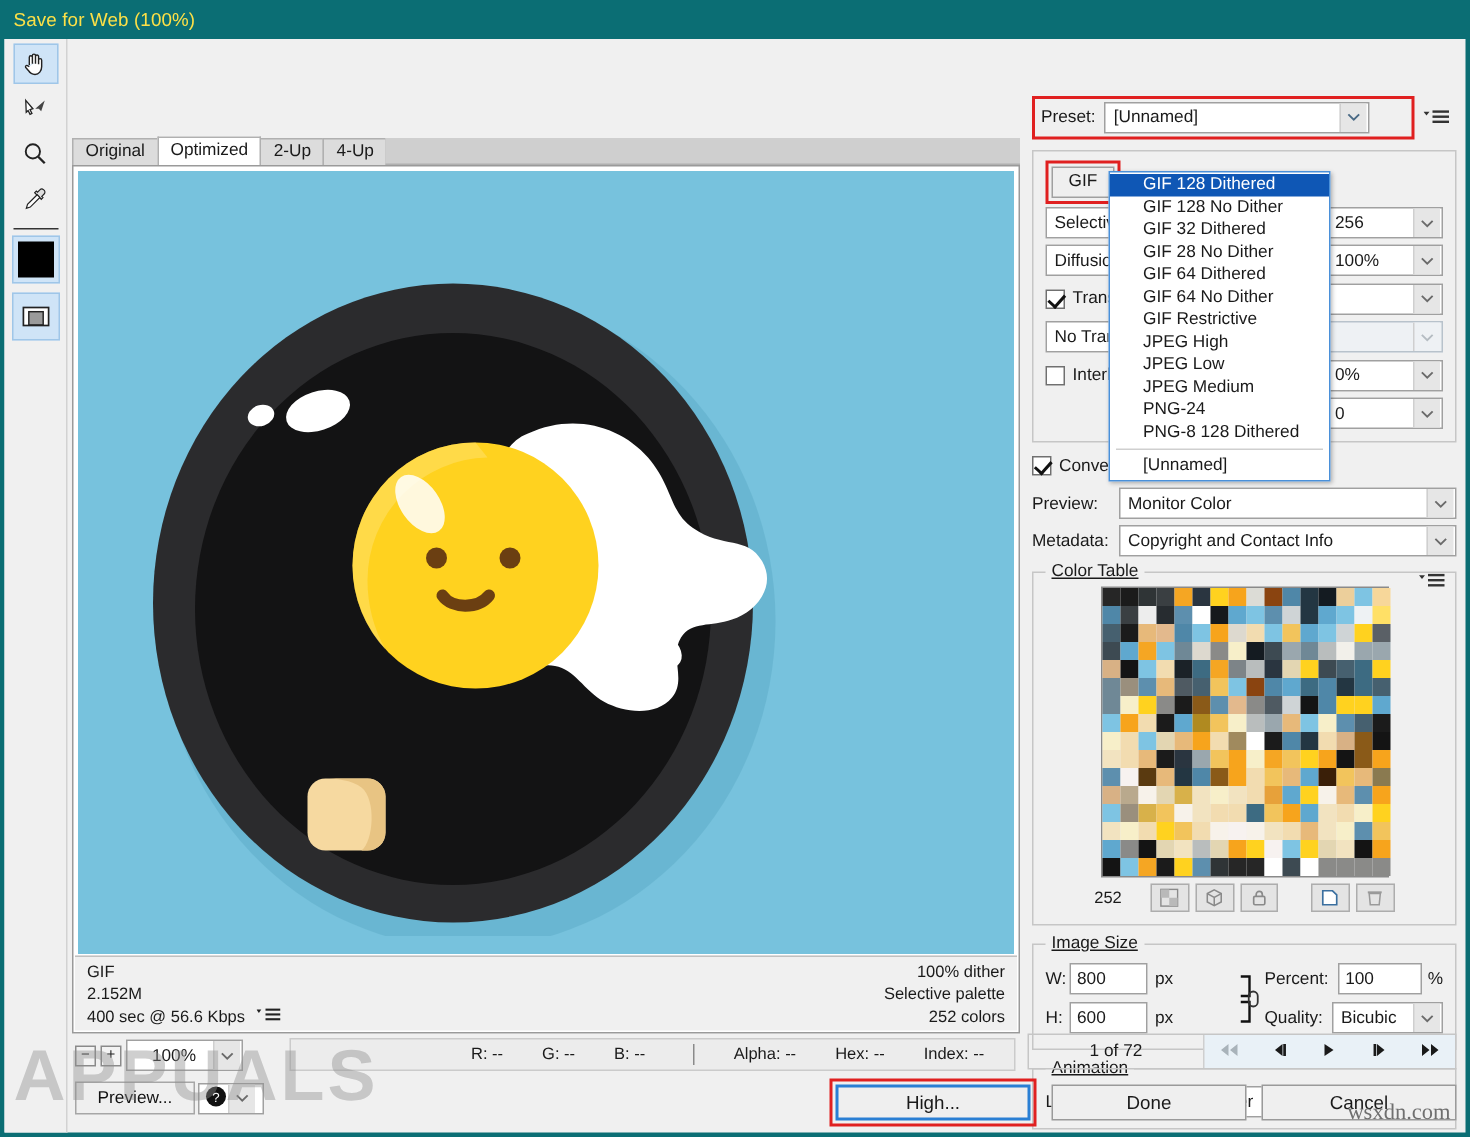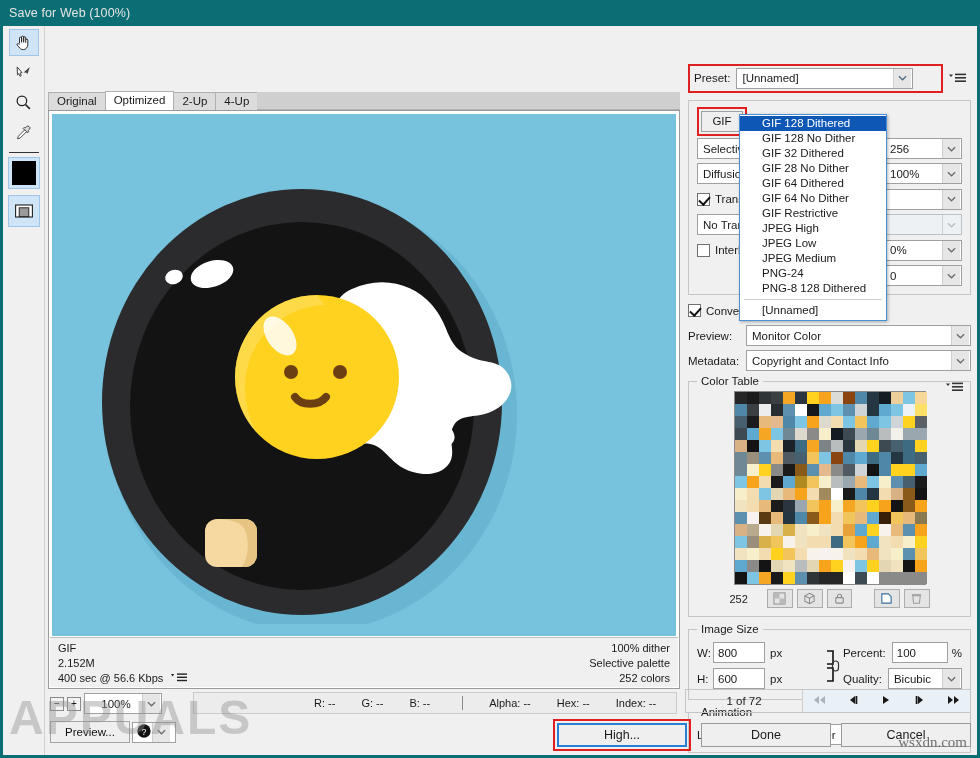--- a/index.html
+++ b/index.html
@@ -10,21 +10,21 @@
     font-size: 12px;
     color: #1a1a1a;
     background: #f0f0f0;
     overflow: hidden;
     position: relative;
   }
   
   #titlebar {
     height: 26px;
     background: #0b6e74;
-    color: #e5e5e5;
+    color: #fde047;
     display: flex;
     align-items: center;
     padding-left: 9px;
     font-size: 12.5px;
     letter-spacing: .1px;
   }
   
   #frame {
     position: absolute; left:0; top:26px; right:0; bottom:0;
     background:#f0f0f0;
@@ -109,21 +109,21 @@
     display:flex; align-items:center; justify-content:center; margin:0 1px 0 0;
   }
   .combo.disabled { background:#eef1f4; border-color:#b8c2cb; }
   .combo.disabled .arrow { background:#eef1f4; }
   .chev { width:9px;height:6px; }
   #presetrow { display:flex; align-items:center; gap:6px; padding:0 2px; }
   .redbox { border:2px solid #e02020; padding:2px; display:flex; align-items:center; }
   
   .group { border:1px solid #c6c6c6; margin-top:4px; padding:10px 8px 8px 8px; position:relative; }
   .group > .gtitle {
-    position:absolute; top:-7px; left:8px; background:#f0f0f0; padding:0 4px; font-size:11.5px;
+    position:absolute; top:-7px; left:8px; background:#f0f0f0; padding:0 4px; font-size:11.5px;text-decoration:underline;
   }
   .panelmenu { width:18px;height:12px; }
   
   #settings { position:relative; border:1px solid #c6c6c6; margin:6px 2px 0 2px; padding:7px 8px 8px 8px; }
   .ck { width:13px;height:13px;border:1px solid #707070;background:#fff; display:inline-block; position:relative; }
   .ck.on:after {
     content:""; position:absolute; left:3px; top:0px; width:5px;height:9px;
     border:solid #111; border-width:0 2px 2px 0; transform:rotate(42deg);
   }
   

